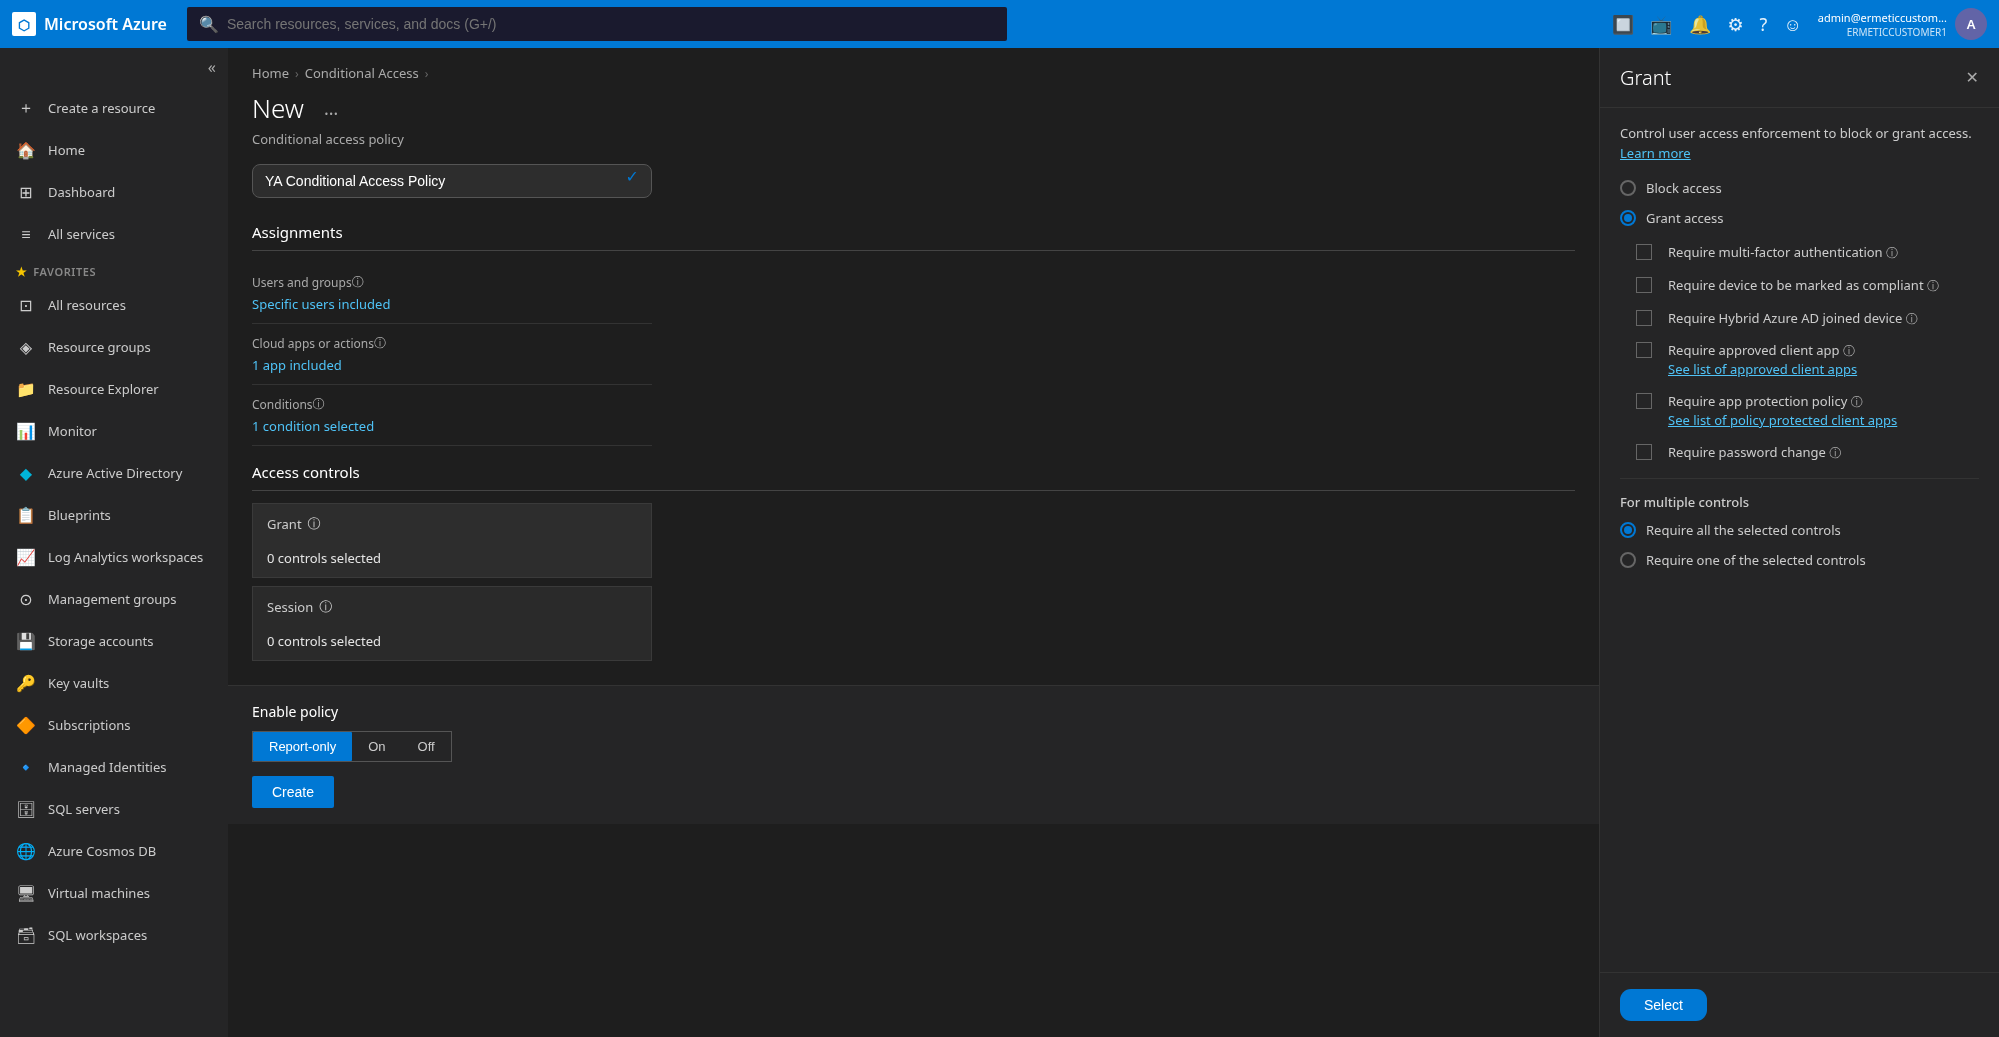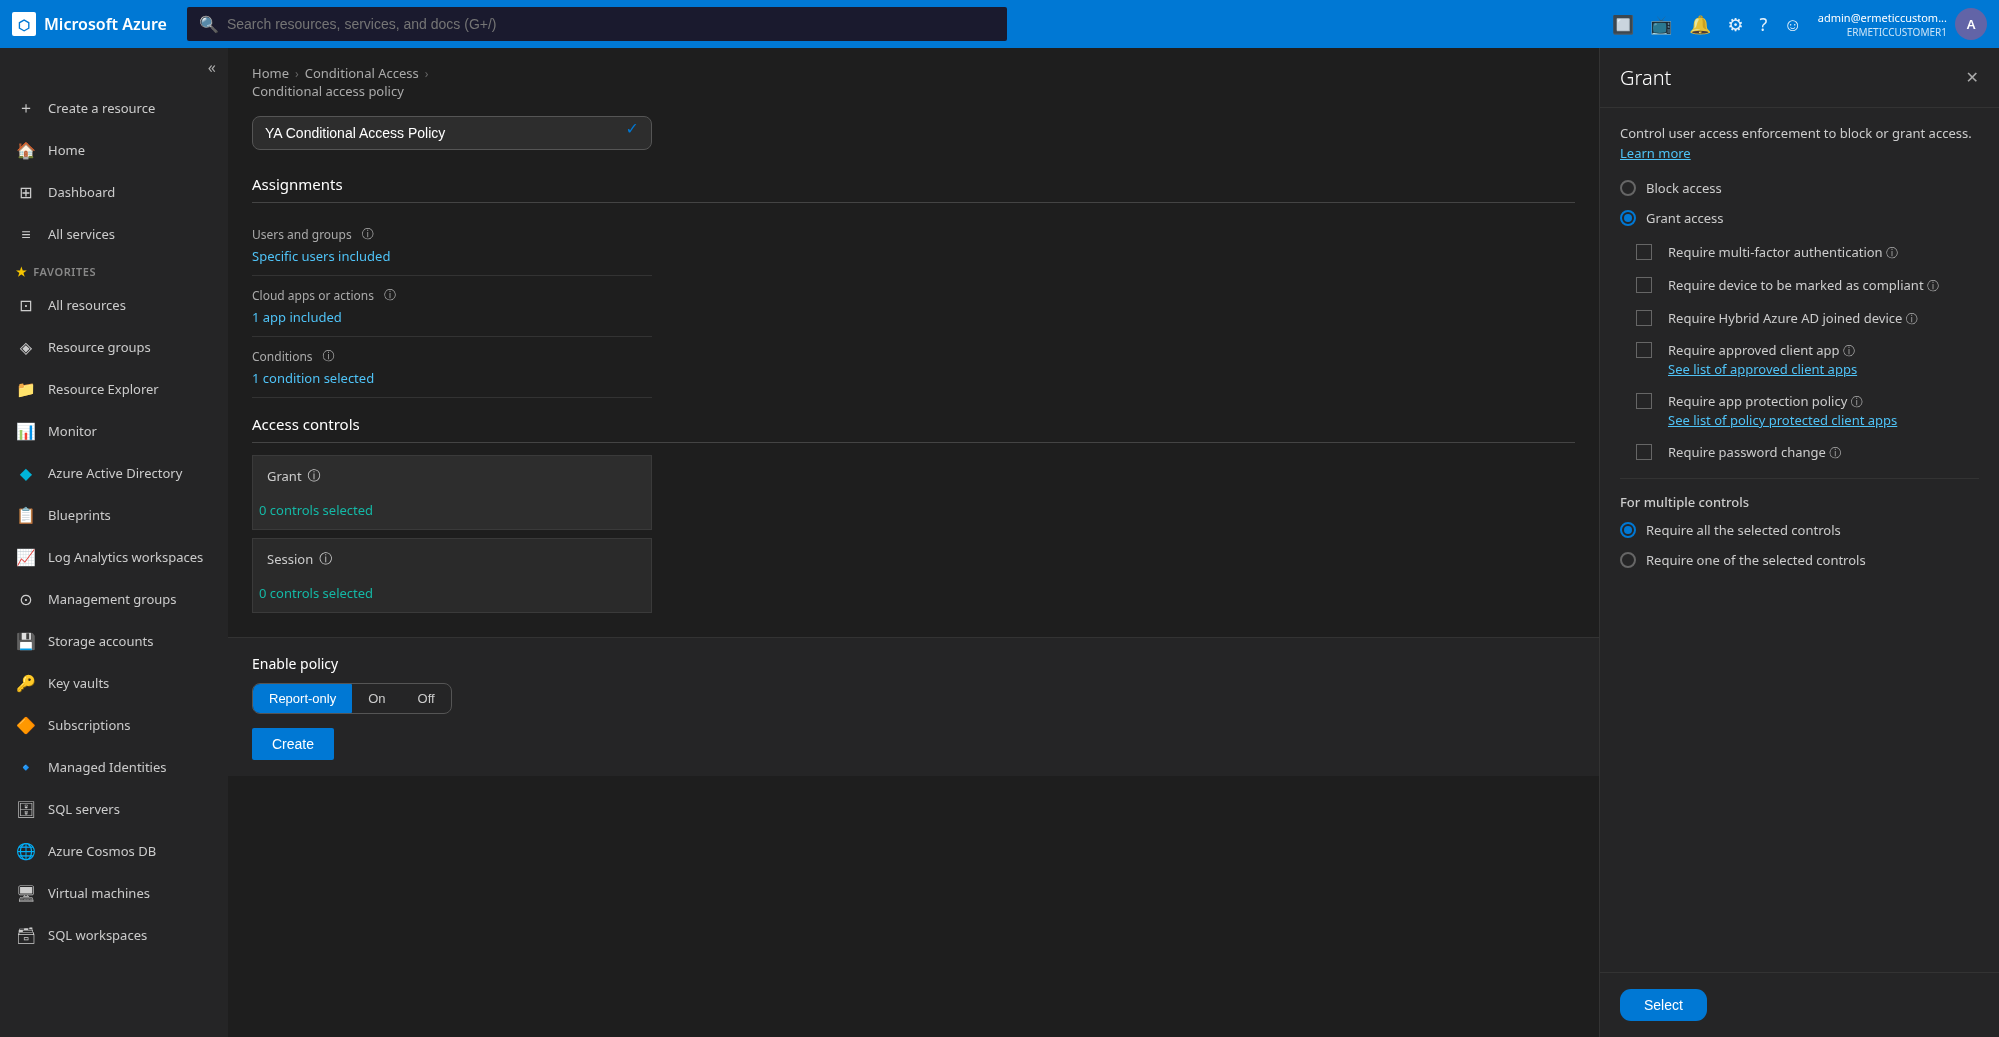--- a/index.html
+++ b/index.html
@@ -247,21 +247,21 @@
       padding: 10px 0;
       border-bottom: 1px solid #333;
       max-width: 400px;
     }
     .assignment-label {
       font-size: 12px;
       color: #aaa;
       margin-bottom: 4px;
       display: flex;
       align-items: center;
-      gap: 10px;
+      gap: 0;
     }
     .assignment-label .info-icon {
       color: #aaa;
       font-size: 12px;
     }
     .assignment-value {
       font-size: 13px;
       color: #4fc3f7;
       cursor: pointer;
     }
@@ -285,41 +285,41 @@
     }
     .control-item-header {
       display: flex;
       align-items: center;
       gap: 6px;
       padding: 10px 14px;
       font-size: 13px;
       color: #ccc;
     }
     .control-item-value {
-      padding: 6px 6px 10px;
-      font-size: 13px;
-      color: #14b8a6;
+      padding: 6px 14px 10px;
+      font-size: 13px;
+      color: #e5e5e5;
       cursor: pointer;
     }
 
     
     .enable-policy-section {
       padding: 16px 24px;
       background: #252526;
       border-top: 1px solid #333;
     }
     .enable-policy-label {
       font-size: 14px;
       color: #fff;
       margin-bottom: 10px;
     }
     .policy-toggle-group {
       display: flex;
       gap: 0;
-      border-radius: 8px;
+      border-radius: 0;
       overflow: hidden;
       display: inline-flex;
       border: 1px solid #555;
     }
     .policy-toggle-btn {
       padding: 7px 16px;
       font-size: 13px;
       cursor: pointer;
       border: none;
       background: transparent;
@@ -619,20 +619,24 @@
   <div class="main-content">
     <div class="page-area">
 
       <div class="breadcrumb">
         <a href="#">Home</a>
         <span class="breadcrumb-sep">›</span>
         <a href="#">Conditional Access</a>
         <span class="breadcrumb-sep">›</span>
       </div>
 
+      <div class="page-header">
+        <span class="page-title">New</span>
+        <span class="dots-menu">…</span>
+      </div>
       <div class="page-subtitle">Conditional access policy</div>
 
       <div class="policy-name-input">
         <input type="text" style="" placeholder="YA Conditional Access Policy" value="YA Conditional Access Policy">
         <span class="policy-name-check">✓</span>
       </div>
 
       <div class="section">
         <div class="section-title">Assignments</div>
 

